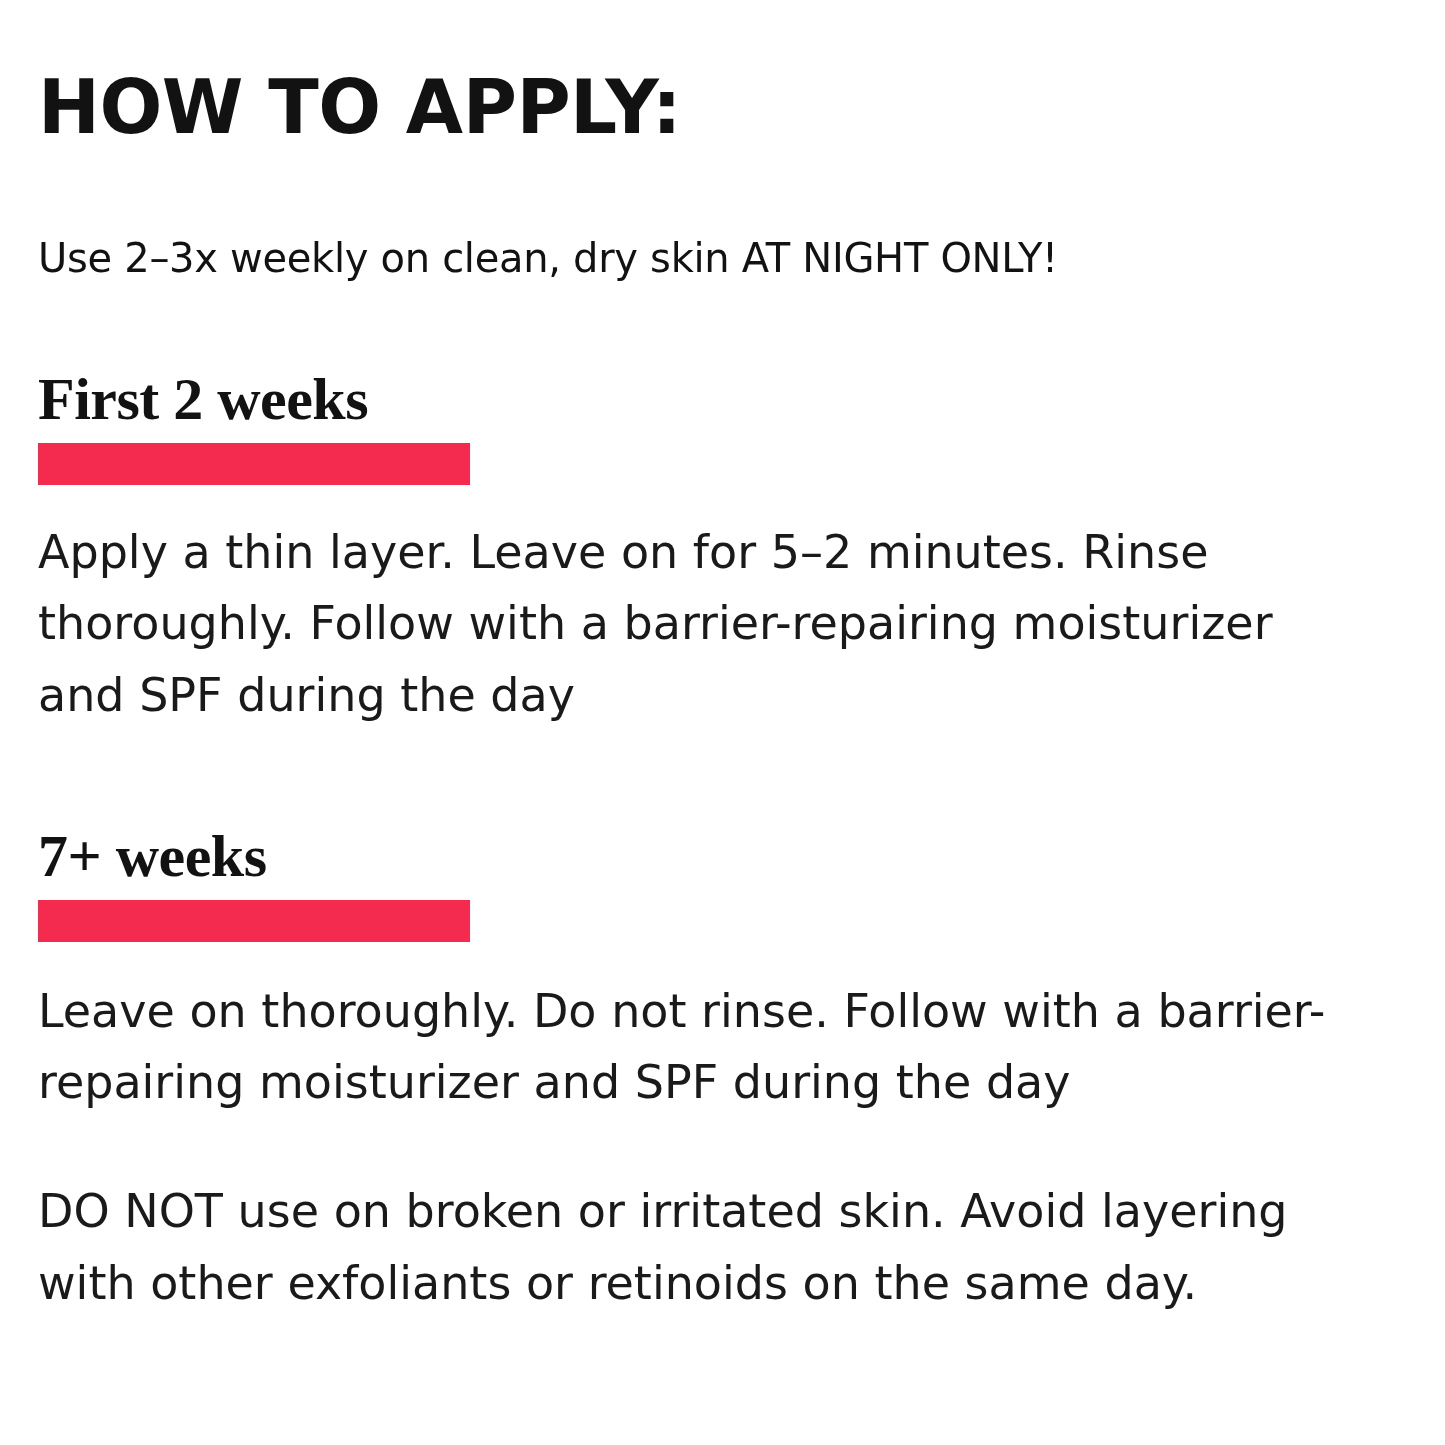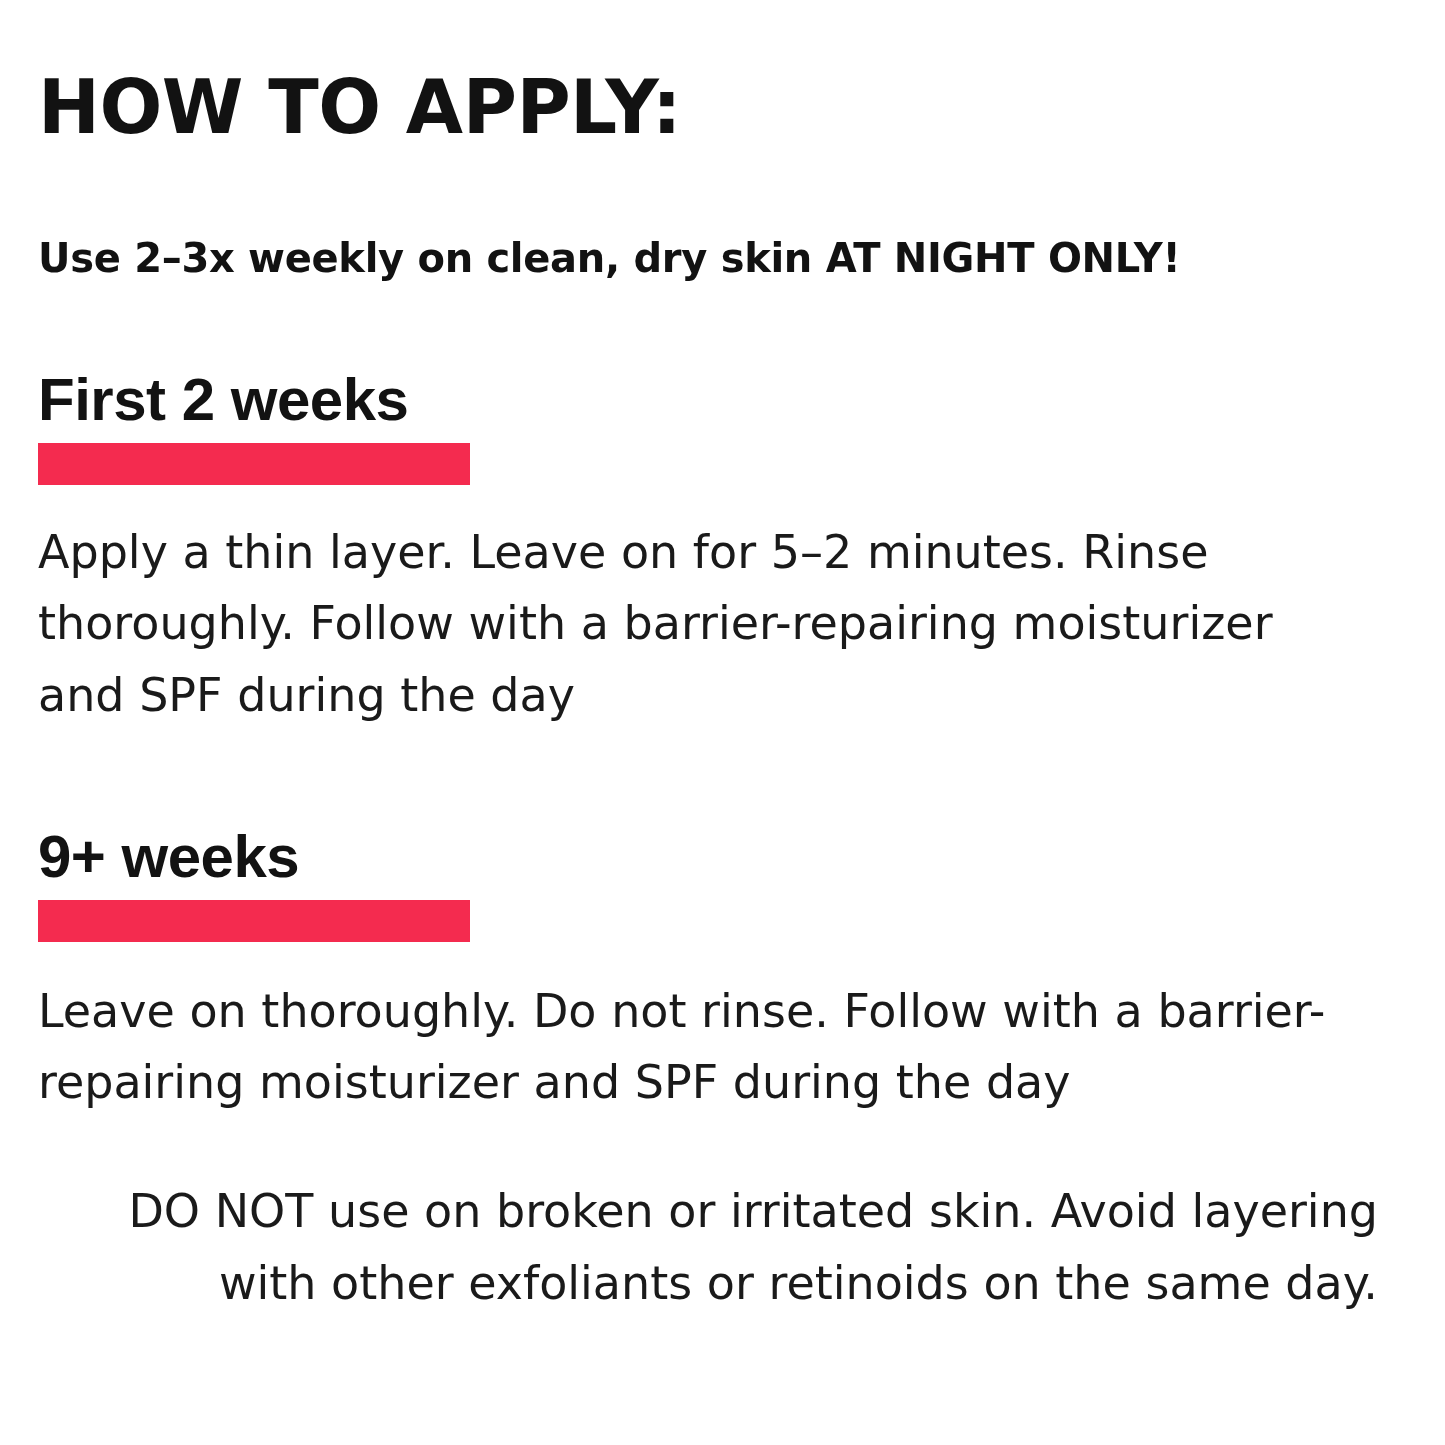--- a/index.html
+++ b/index.html
@@ -31,39 +31,39 @@
     letter-spacing: -0.5px;
     color: #121212;
     margin: 0;
     padding-top: 70px;
     white-space: nowrap;
   }
 
   
   .lead-line {
     font-family: "DejaVu Sans", sans-serif;
-    font-weight: bold;
+    font-weight: normal;
     font-size: 40px;
     line-height: 1.1;
     letter-spacing: -0.3px;
     color: #121212;
     margin: 0;
     padding-top: 92px;
     white-space: nowrap;
   }
 
   
   .section {
     margin: 0;
   }
   .section-first { padding-top: 88px; }
   .section-second { padding-top: 94px; }
 
   .section-heading {
-    font-family: Liberation Sans, sans-serif;
+    font-family: Liberation Serif, serif;
     font-weight: bold;
     font-size: 60px;
     line-height: 1.05;
     letter-spacing: -0.5px;
     color: #121212;
     margin: 0;
     white-space: nowrap;
   }
 
   .rule-bar {
@@ -77,38 +77,38 @@
     font-family: "DejaVu Sans", sans-serif;
     font-weight: normal;
     font-size: 46px;
     line-height: 1.55;
     color: #1a1a1a;
     margin: 0;
     max-width: 1330px;
   }
   .body-first { padding-top: 32px; }
   .body-second { padding-top: 34px; }
-  .body-warning { padding-top: 58px; max-width: 1340px; text-align: right; }
+  .body-warning { padding-top: 58px; max-width: 1340px; }
 </style>
 </head>
 <body>
 
 <div class="page">
 
   <h1 class="page-title">HOW TO APPLY:</h1>
 
   <p class="lead-line">Use 2–3x weekly on clean, dry skin AT NIGHT ONLY!</p>
 
   <div class="section section-first">
     <h2 class="section-heading">First 2 weeks</h2>
     <div class="rule-bar" style="background: rgb(244, 43, 79);"></div>
     <p class="body-text body-first">Apply a thin layer. Leave on for 5–2 minutes. Rinse thoroughly. Follow with a barrier-repairing moisturizer and SPF during the day</p>
   </div>
 
   <div class="section section-second">
-    <h2 class="section-heading">9+ weeks</h2>
+    <h2 class="section-heading">7+ weeks</h2>
     <div class="rule-bar" style="background: rgb(244, 43, 79);"></div>
     <p class="body-text body-second">Leave on thoroughly. Do not rinse. Follow with a barrier-repairing moisturizer and SPF during the day</p>
   </div>
 
   <p class="body-text body-warning">DO NOT use on broken or irritated skin. Avoid layering with other exfoliants or retinoids on the same day.</p>
 
 </div>
 
 </body></html>

